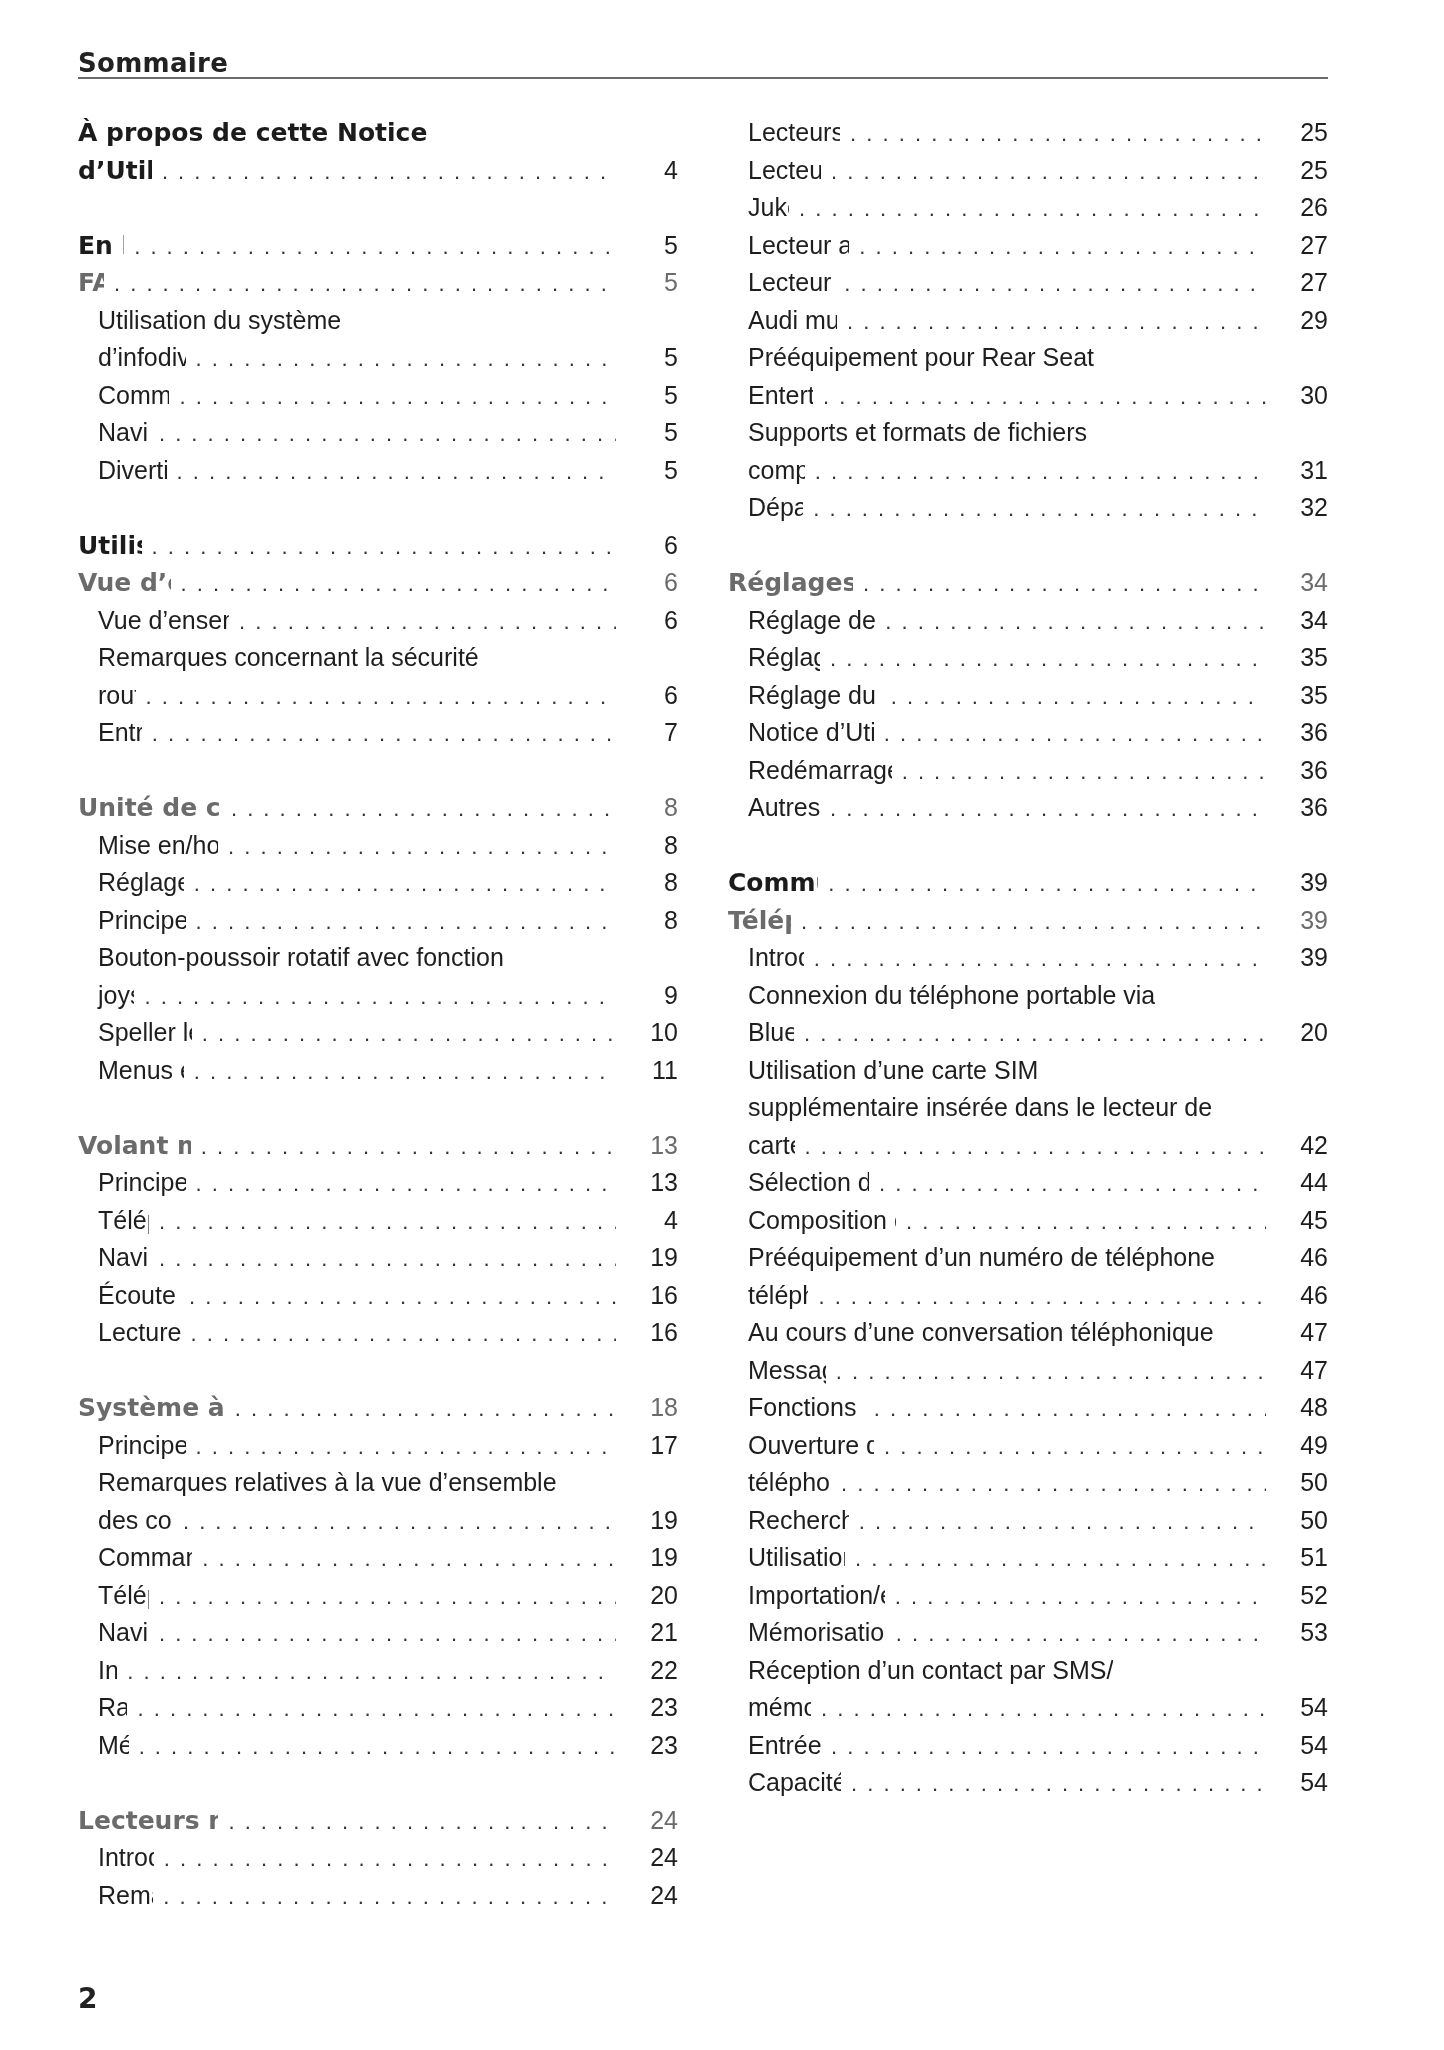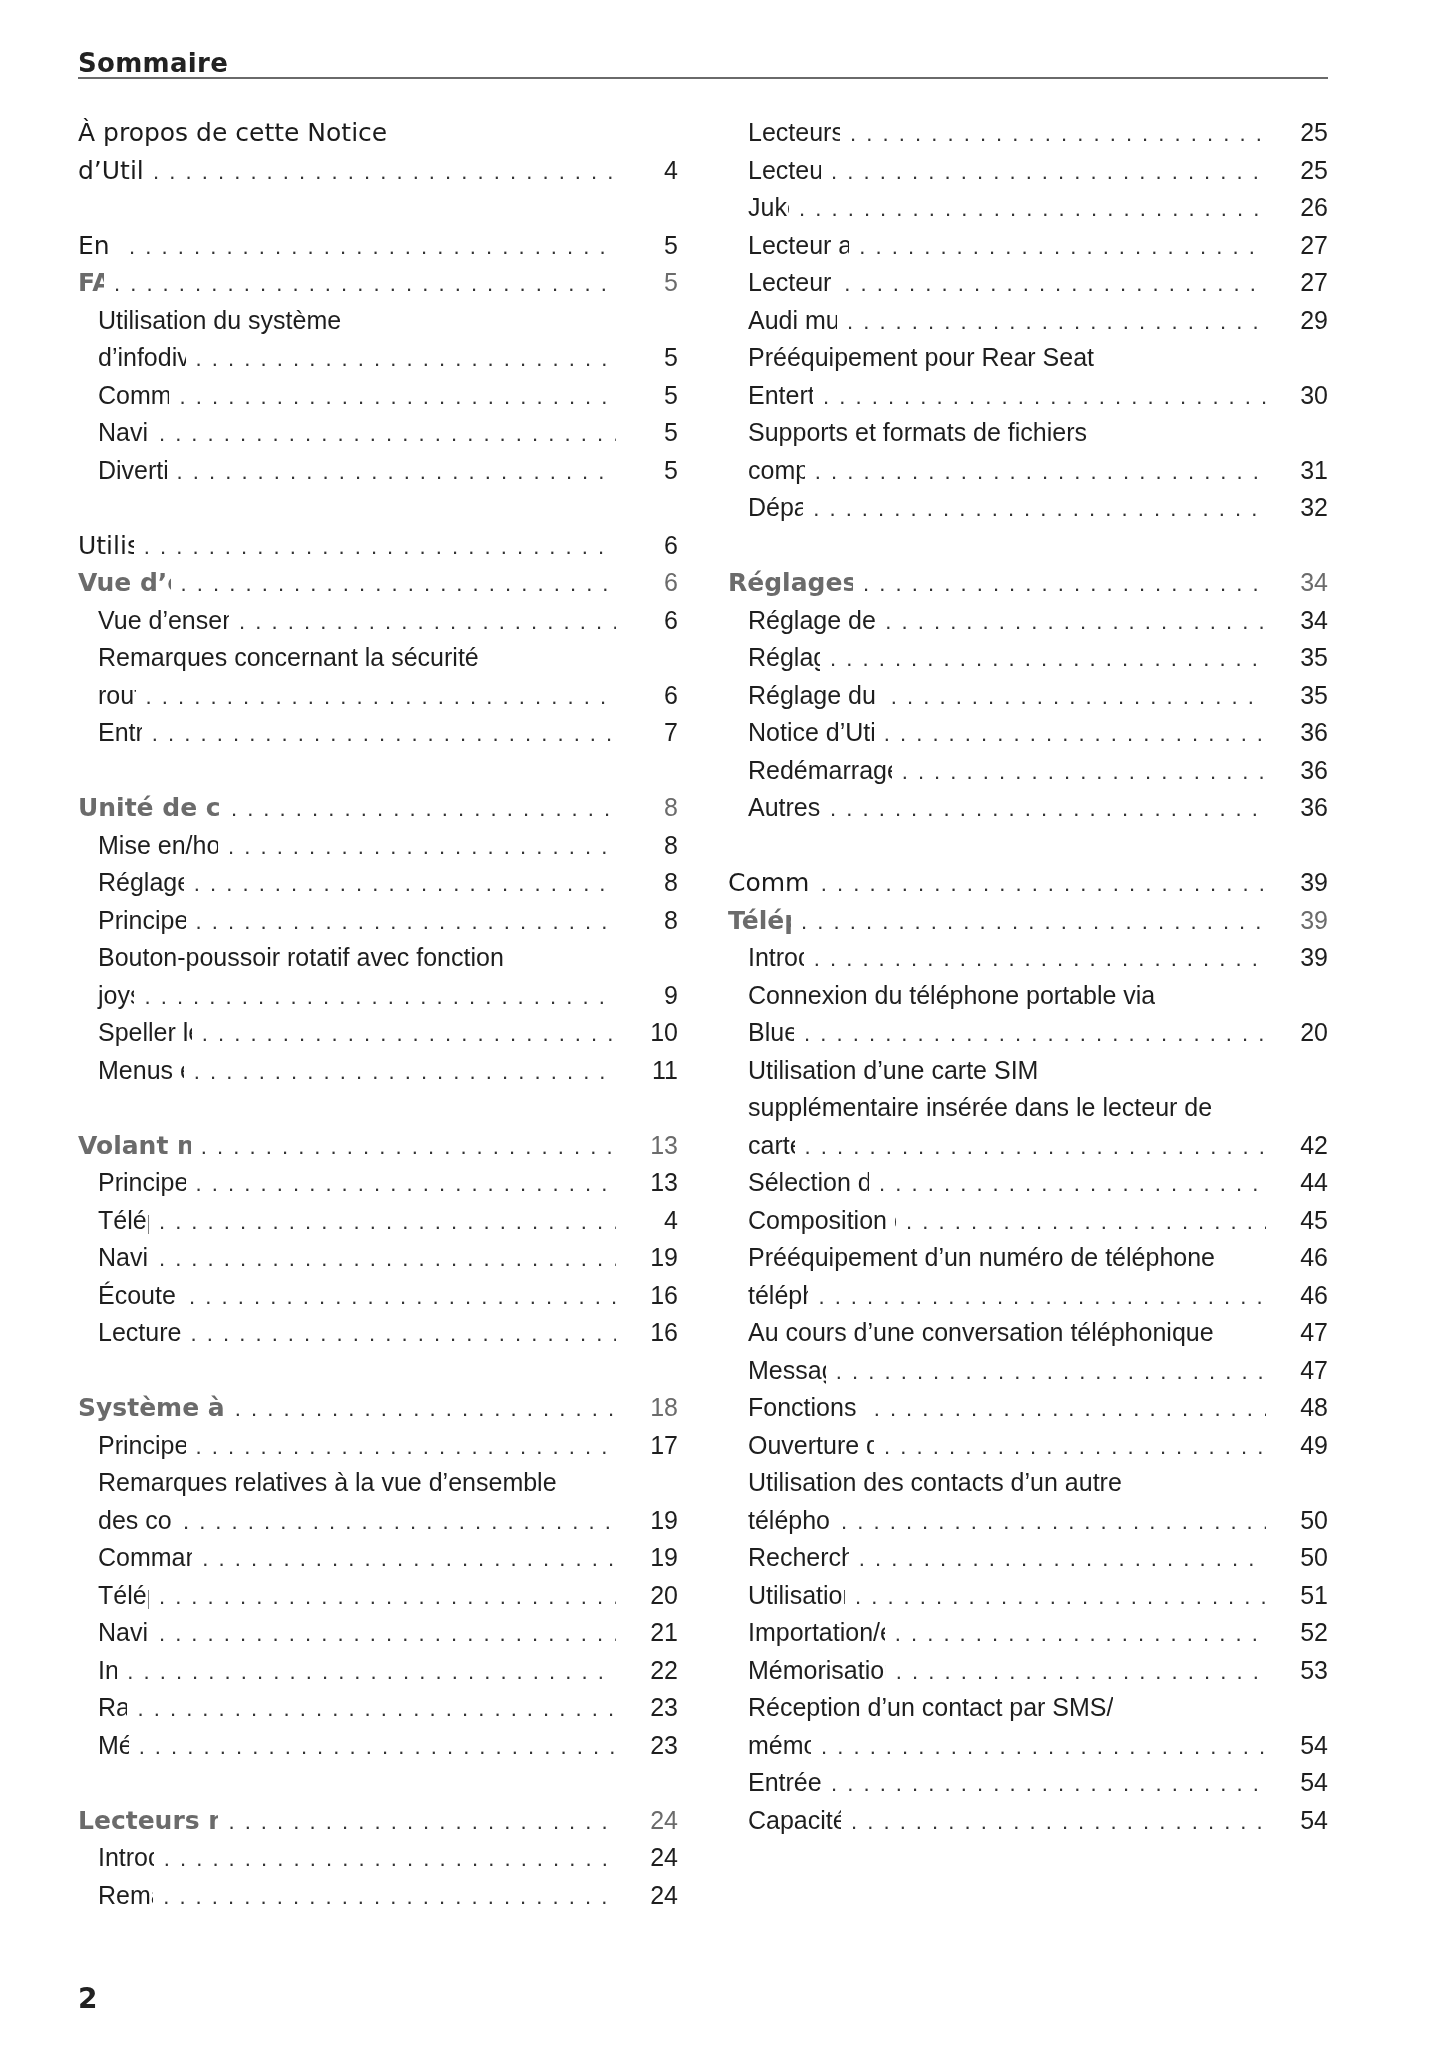--- a/index.html
+++ b/index.html
@@ -11,21 +11,21 @@
   .col-right { left:728px; width:600px; }
   .line { height:37.5px; line-height:37.5px; position:relative; white-space:nowrap; }
   .spacer { height:37.5px; }
   .entry { display:flex; align-items:baseline; }
   .txt { font-family:"Liberation Sans", sans-serif; font-size:25px; color:#1e1e1e; }
   .sub .txt-wrap { padding-left:20px; }
   .txt-wrap { flex:0 1 auto; overflow:hidden; }
   .dots { flex:1 1 auto; overflow:hidden; color:#333; font-family:"Liberation Sans", sans-serif; font-size:22px; letter-spacing:7.2px; margin-left:10px; margin-right:62px; min-width:10px; }
   .dots::before { content:". . . . . . . . . . . . . . . . . . . . . . . . . . . . . . . . . . . . . . . . . . . . . . . . . . . . . . . . . . . . . . . . . ."; letter-spacing:0; word-spacing:4px; }
   .num { position:absolute; right:0; top:0; font-family:"Liberation Sans", sans-serif; font-size:25px; color:#1e1e1e; }
-  .chap .txt { font-family:"DejaVu Sans", sans-serif; font-weight:normal; font-size:25px; color:#1b1b1b; }
+  .chap .txt { font-family:"DejaVu Sans", sans-serif; font-weight:bold; font-size:25px; color:#1b1b1b; }
   .sec .txt { font-family:"DejaVu Sans", sans-serif; font-weight:bold; font-size:25px; color:#6b6b6b; }
   .sec .num { color:#6b6b6b; }
   .sub .txt { font-size:25px; }
   .folio { position:absolute; left:78px; top:1982px; font-family:"DejaVu Sans", sans-serif; font-weight:bold; font-size:28px; color:#222; }
 </style>
 </head>
 <body>
 
 <div class="page-title">Sommaire</div>
 <div class="rule"></div>
@@ -393,23 +393,20 @@
       <span class="txt-wrap"><span class="txt">Fonctions d’appel d’urgence</span></span>
       <span class="dots"></span>
       <span class="num">48</span>
     </div>
     <div class="line entry sub">
       <span class="txt-wrap"><span class="txt">Ouverture du carnet d’adresses</span></span>
       <span class="dots"></span>
       <span class="num">49</span>
     </div>
     <div class="line entry sub">
-      <span class="txt-wrap"><span class="txt">Utilisation des contacts d’un autre</span></span>
-    </div>
-    <div class="line entry sub">
       <span class="txt-wrap"><span class="txt">téléphone portable</span></span>
       <span class="dots"></span>
       <span class="num">50</span>
     </div>
     <div class="line entry sub">
       <span class="txt-wrap"><span class="txt">Recherche d’un contact</span></span>
       <span class="dots"></span>
       <span class="num">50</span>
     </div>
     <div class="line entry sub">

